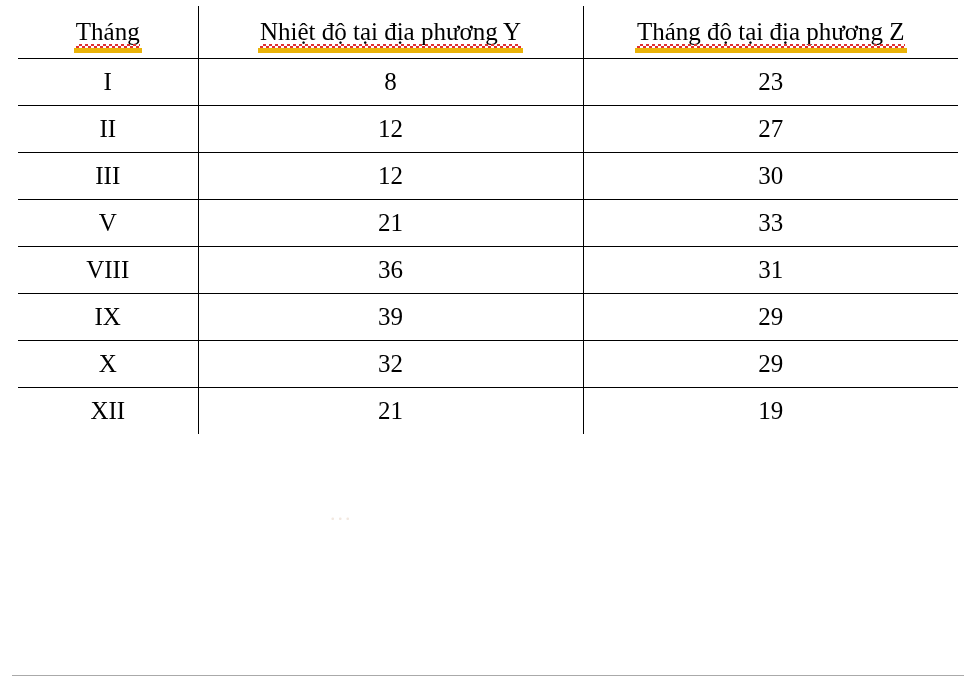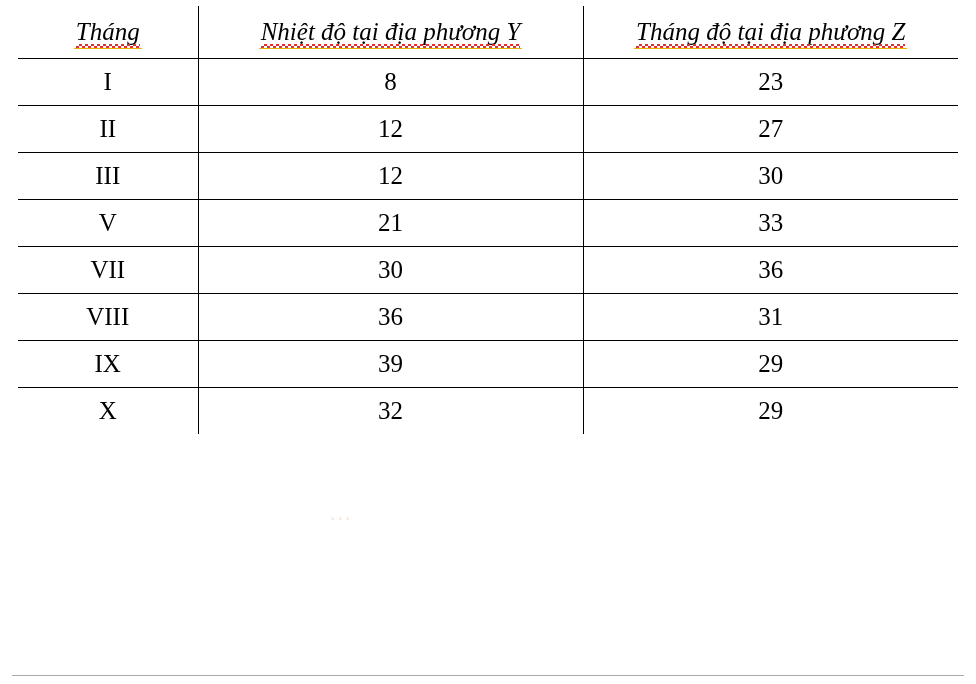--- a/index.html
+++ b/index.html
@@ -72,25 +72,24 @@
     right: 0;
     bottom: -1px;
     height: 4px;
     background-image:
       radial-gradient(circle at 1.5px 3px, #e03030 1.2px, transparent 1.4px),
       radial-gradient(circle at 4.5px 1px, #e03030 1.2px, transparent 1.4px);
     background-size: 6px 4px;
     background-repeat: repeat-x;
   }
   .hdr-underline {
-    border-bottom: 1px solid #eab308;
+    border-bottom: 5px solid #eab308;
     display: inline-block;
     padding: 0 2px 1px 2px;
     line-height: 1.05;
-    font-style: italic;
   }
   .bottom-rule {
     position: absolute;
     left: 12px;
     right: 12px;
     bottom: 8px;
     height: 1px;
     background: #aaaaaa;
   }
   .watermark {
@@ -143,37 +142,37 @@
         <td>III</td>
         <td>12</td>
         <td>30</td>
       </tr>
       <tr>
         <td>V</td>
         <td>21</td>
         <td>33</td>
       </tr>
       <tr>
-        <td>VII</td>
-        <td>30</td>
-        <td>36</td>
-      </tr>
-      <tr>
         <td>VIII</td>
         <td>36</td>
         <td>31</td>
       </tr>
       <tr>
         <td>IX</td>
         <td>39</td>
         <td>29</td>
       </tr>
       <tr>
         <td>X</td>
         <td>32</td>
         <td>29</td>
       </tr>
+      <tr>
+        <td>XII</td>
+        <td>21</td>
+        <td>19</td>
+      </tr>
     </tbody>
   </table>
 
   <div class="watermark">...</div>
   <div class="bottom-rule"></div>
 </div>
 
 </body></html>

